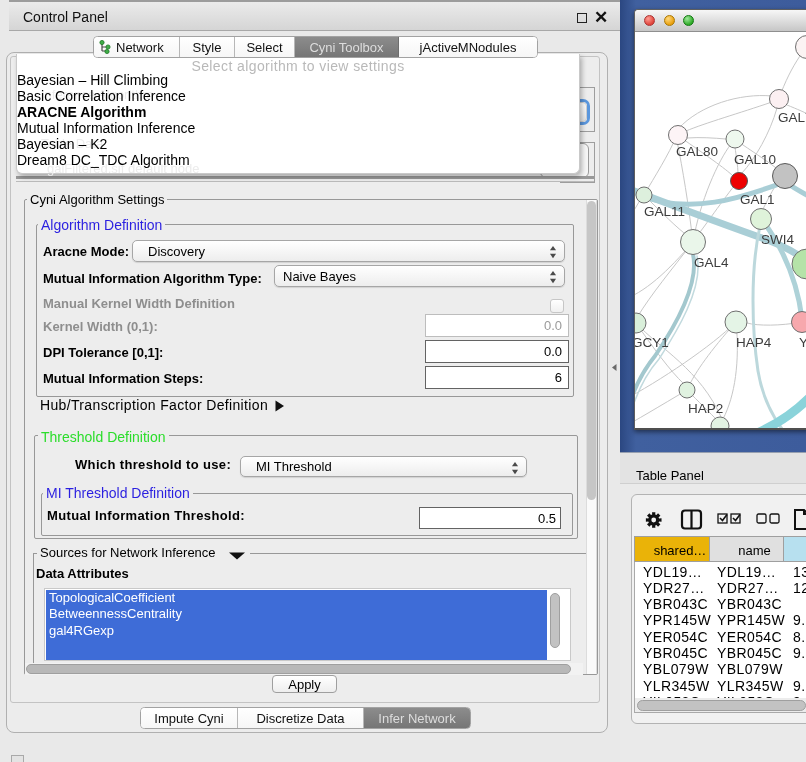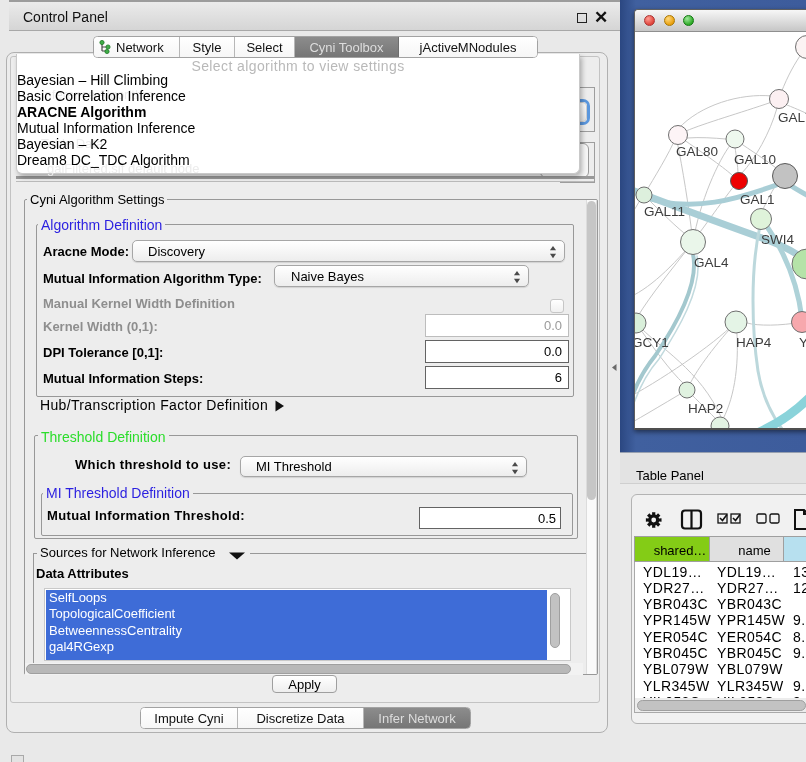--- a/index.html
+++ b/index.html
@@ -137,21 +137,21 @@
 
   <div class="abs b" style="left:43px;top:244px;">Aracne Mode:</div>
   <div class="combo" style="left:132px;top:240px;width:433px;">Discovery
     <svg class="arr" viewBox="0 0 9 16">
         <path d="M4.5 1 L8 6 L1 6 Z" fill="#4a4a4a"></path>
         <path d="M4.5 15 L8 10 L1 10 Z" fill="#4a4a4a"></path>
       </svg>
   </div>
 
   <div class="abs b" style="left:43px;top:271px;">Mutual Information Algorithm Type:</div>
-  <div class="combo" style="left:274px;top:265px;width:255px;padding-left:16px;">Naive Bayes
+  <div class="combo" style="left:274px;top:265px;width:291px;padding-left:8px;">Naive Bayes
     <svg class="arr" viewBox="0 0 9 16">
         <path d="M4.5 1 L8 6 L1 6 Z" fill="#4a4a4a"></path>
         <path d="M4.5 15 L8 10 L1 10 Z" fill="#4a4a4a"></path>
       </svg>
   </div>
 
   <div class="abs b" style="left:43px;top:296px;color:#8e8e8e;">Manual Kernel Width Definition</div>
   <div class="abs" style="left:550px;top:299px;width:14px;height:14px;border:1px solid #c6c6c6;border-radius:3px;background:linear-gradient(#ffffff,#f0f0f0);box-sizing:border-box;"></div>
 
   <div class="abs b" style="left:43px;top:319px;color:#8e8e8e;">Kernel Width (0,1):</div>
@@ -190,21 +190,20 @@
   <div class="abs" style="left:250px;top:553px;width:348px;height:1px;background:#989898;"></div>
   <div class="abs" style="left:40px;top:545px;">Sources for Network Inference</div>
   <svg class="abs" style="left:228px;top:552px;" width="18" height="8">
       <path d="M1 0.5 L17 0.5 L9 7.5 Z" fill="#111"></path>
     </svg>
 
   <div class="abs b" style="left:36px;top:566px;">Data Attributes</div>
 
   <div class="abs" id="attrlist">
     <div id="attrsel">
-      <div>SelfLoops</div>
       <div>TopologicalCoefficient</div>
       <div>BetweennessCentrality</div>
       <div>gal4RGexp</div>
     </div>
     <div class="thumb" style="left:505px;top:4px;width:10px;height:55px;"></div>
   </div>
 
   <div class="abs" style="left:25px;top:663px;width:558px;height:12px;background:#f2f2f2;"></div>
   <div class="thumb" style="left:26px;top:664px;width:545px;height:10px;background:#b8b8b8;"></div>
 
@@ -322,21 +321,21 @@
       <rect x="74" y="5" width="9" height="9"></rect>
       <rect x="87" y="5" width="9" height="9"></rect>
       <path d="M76 9 l2.5 2.5 L83 5.5" stroke-width="1.6"></path>
       <path d="M89 9 l2.5 2.5 L96 5.5" stroke-width="1.6"></path>
       <rect x="113" y="5" width="9" height="9" rx="1.5"></rect>
       <rect x="126" y="5" width="9" height="9" rx="1.5"></rect>
     </g>
     <path d="M151 1 h9 l4 4 v15 h-13 Z M160 1 v4 h4" fill="none" stroke="#111" stroke-width="2"></path>
   </svg>
 
-  <div class="hcell" style="left:634px;width:76px;background:#84cc16;border-left:1px solid #9f9f9f;">shared…</div>
+  <div class="hcell" style="left:634px;width:76px;background:#eab308;border-left:1px solid #9f9f9f;">shared…</div>
   <div class="hcell" style="left:710px;width:74px;background:#e0e0e0;">name</div>
   <div class="hcell" style="left:784px;width:23px;background:#b7e0ef;">&nbsp;</div>
 
   <div class="abs" style="left:634px;top:562px;width:172px;height:136px;overflow:hidden;background:#fff;border-left:1px solid #a9a9a9;box-sizing:border-box;">
     <div class="trow" style="top:0px;">
         <span style="left:8px;">YDL19…</span>
         <span style="left:82px;">YDL19…</span>
         <span style="left:158px;">13</span>
       </div>
     <div class="trow" style="top:16.3px;">

